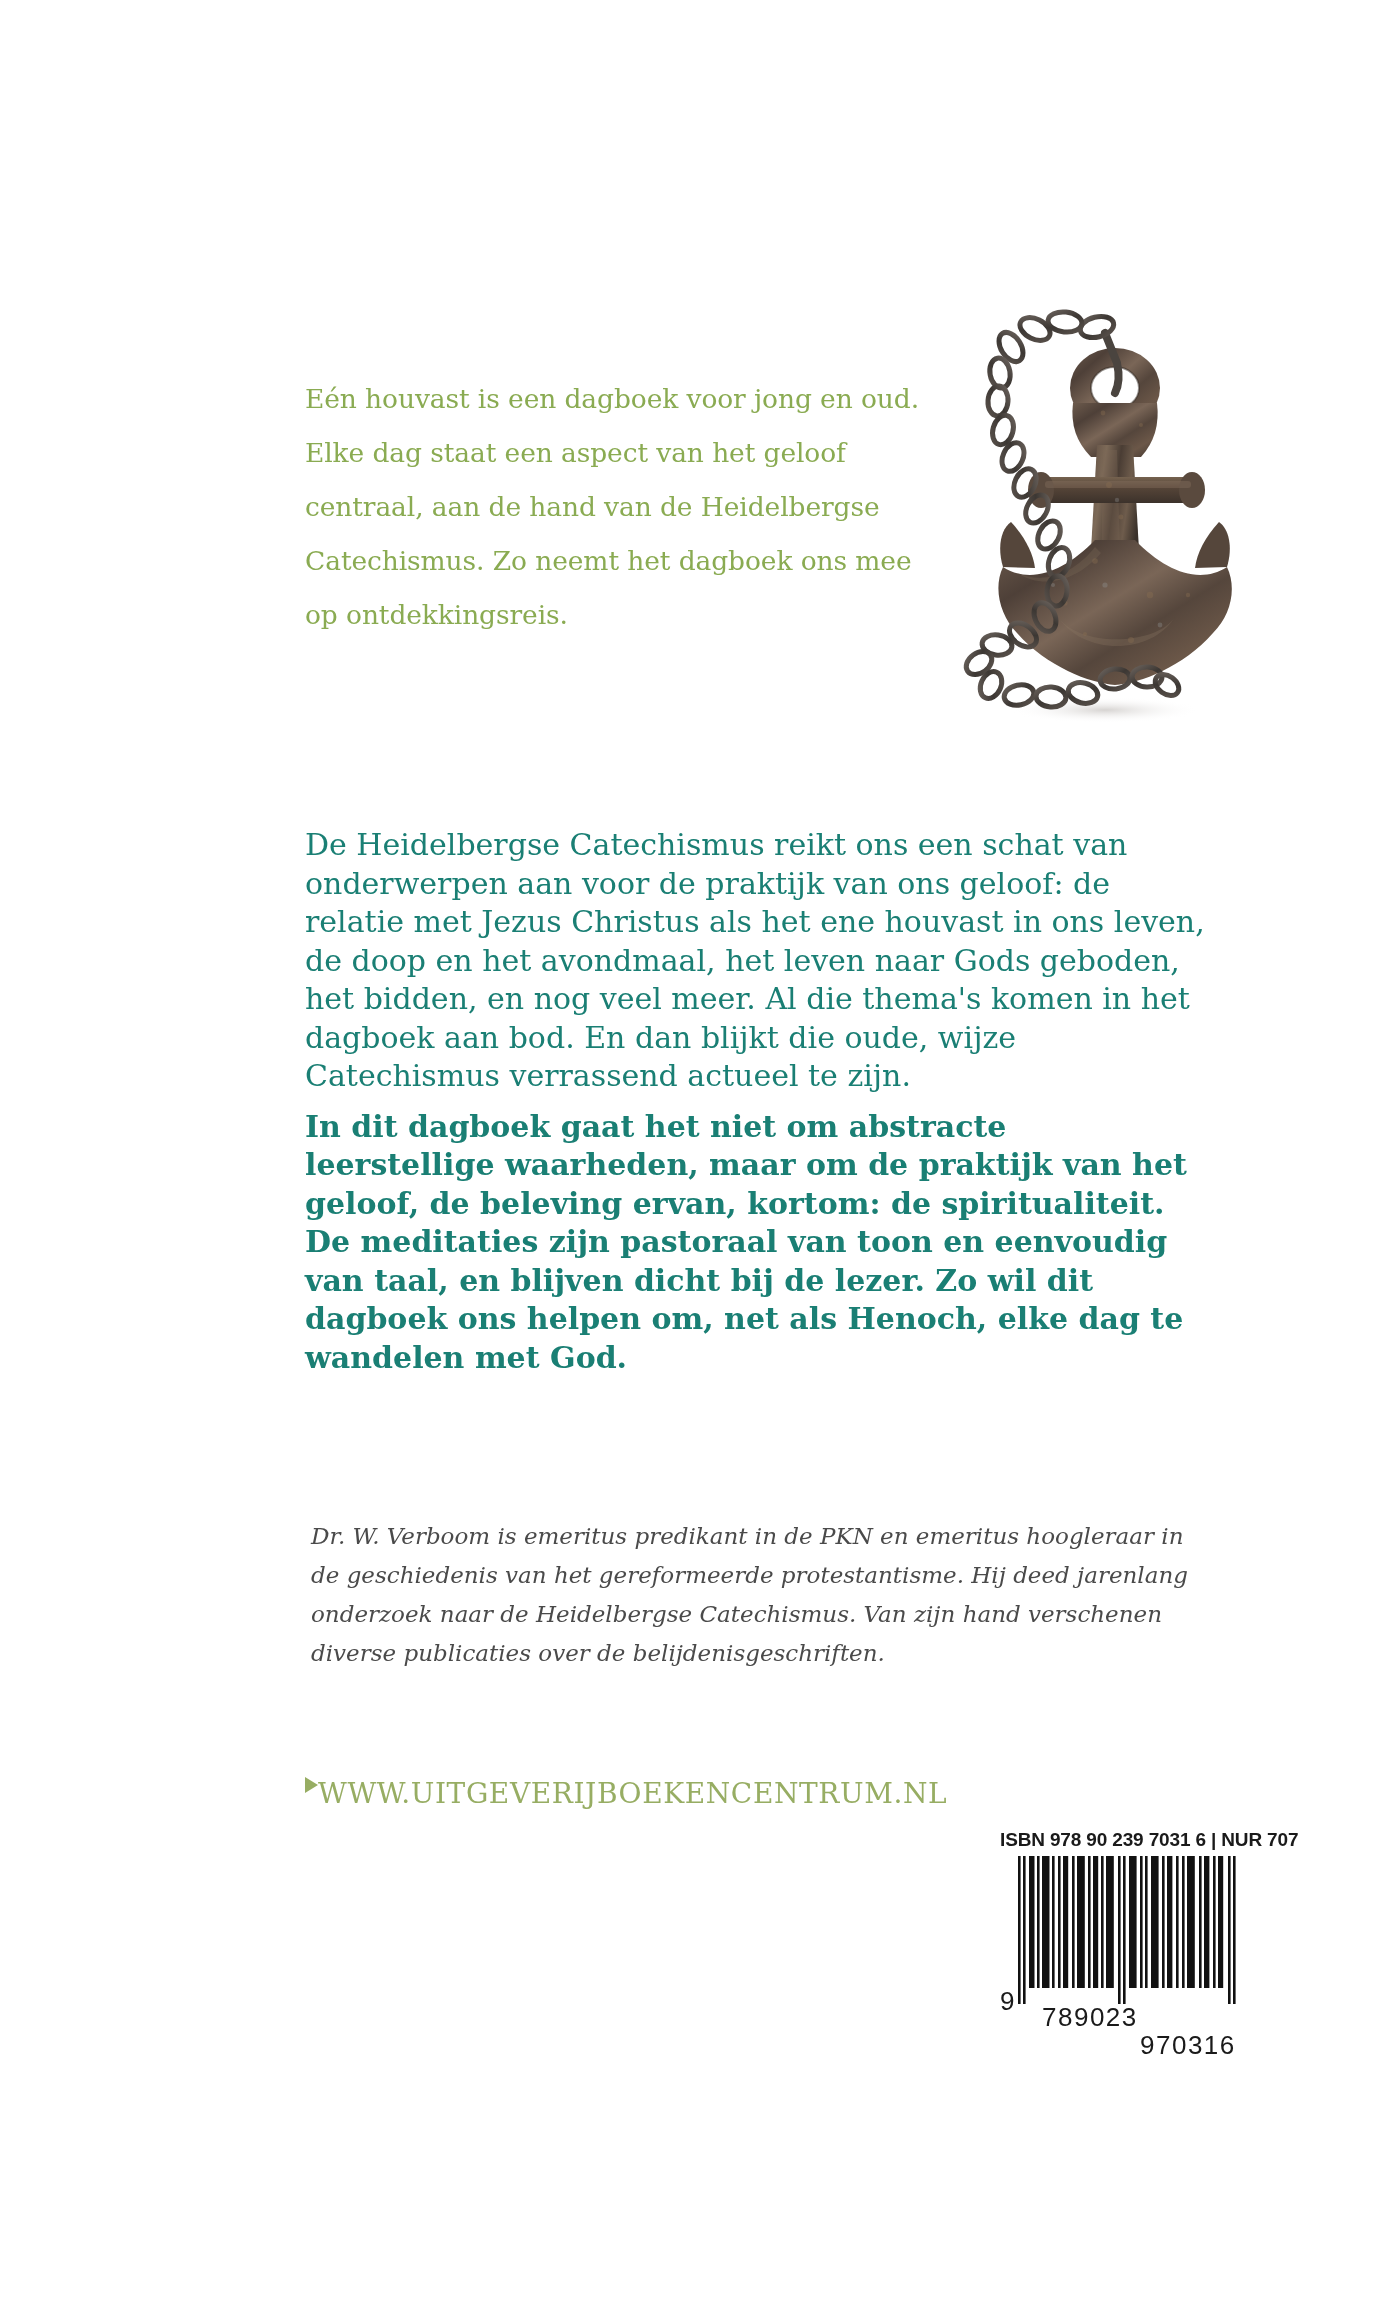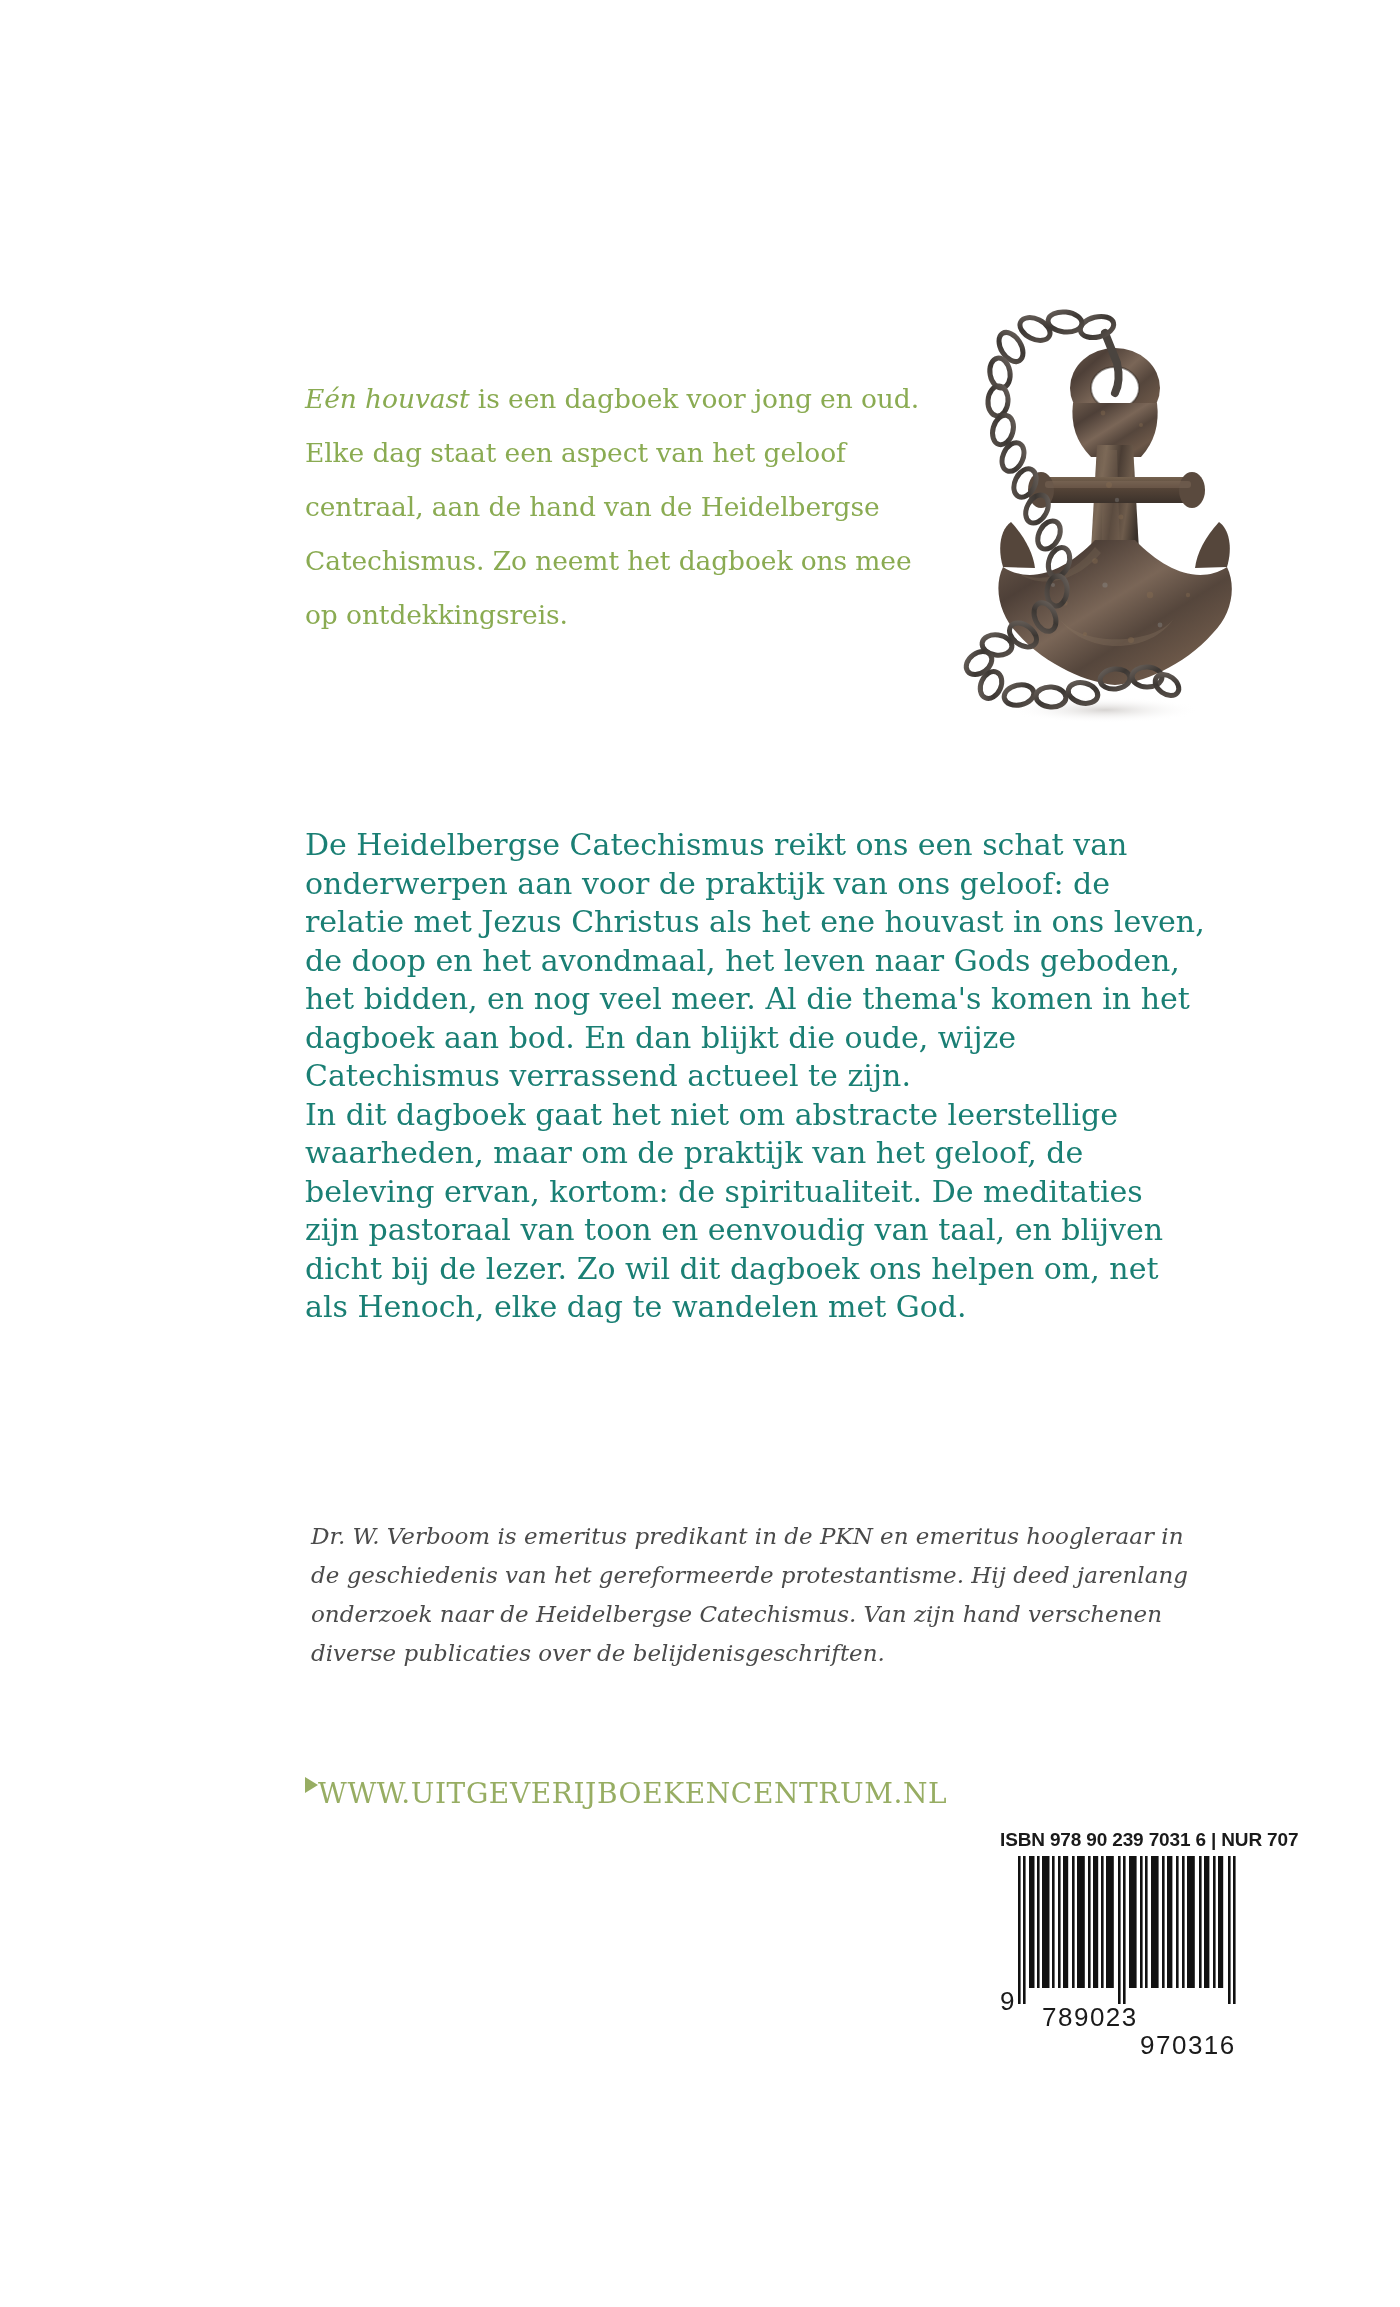--- a/index.html
+++ b/index.html
@@ -28,40 +28,40 @@
     left: 305px;
     top: 372px;
     width: 640px;
     color: #8aab52;
     font-family: "DejaVu Serif", "Liberation Serif", serif;
     font-size: 26.5px;
     line-height: 54px;
     letter-spacing: -0.1px;
   }
   .intro .em {
-    font-style: italic;
     text-align: center;
   }
 
   
   .body-block {
     position: absolute;
     left: 305px;
     top: 826px;
     width: 900px;
     color: #1a7f74;
     font-family: "DejaVu Serif", "Liberation Serif", serif;
     font-size: 30px;
     line-height: 38.5px;
   }
   .body-block .para {
     margin: 0;
   }
   .body-block .para + .para {
-    margin-top: 0;
+    margin-top: 12px;
+    font-weight: bold;
   }
   .body-block .gap {
     height: 38px;
   }
 
   
   .bio {
     position: absolute;
     left: 311px;
     top: 1517px;

